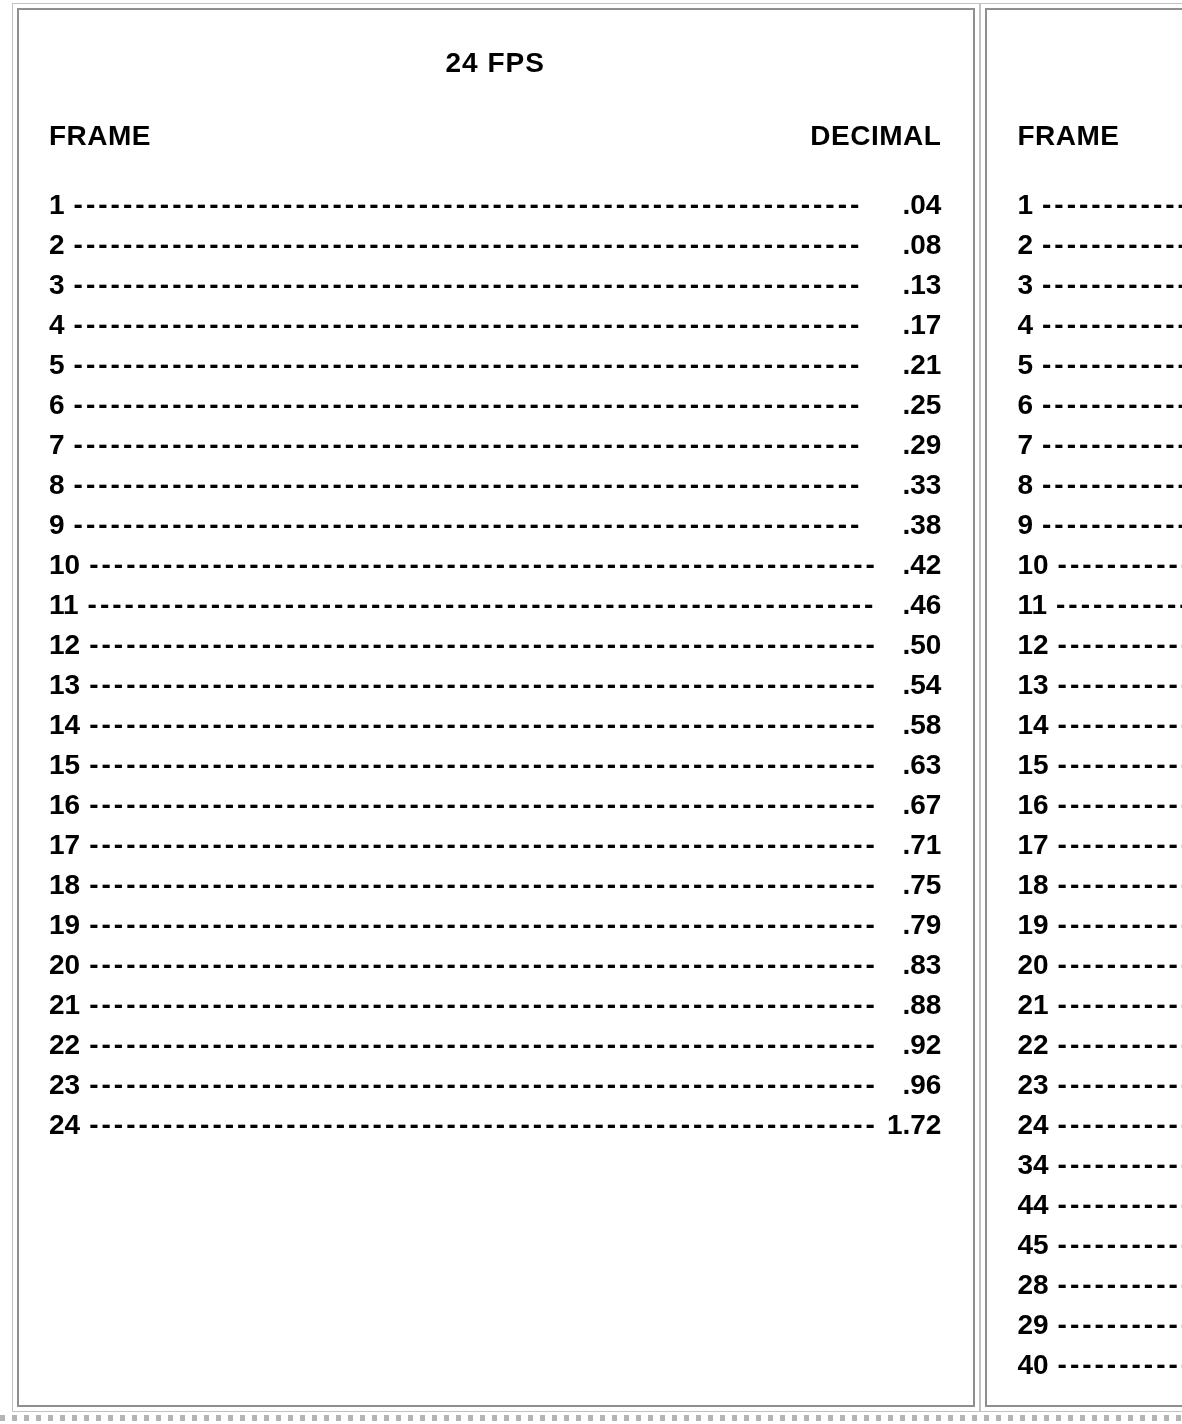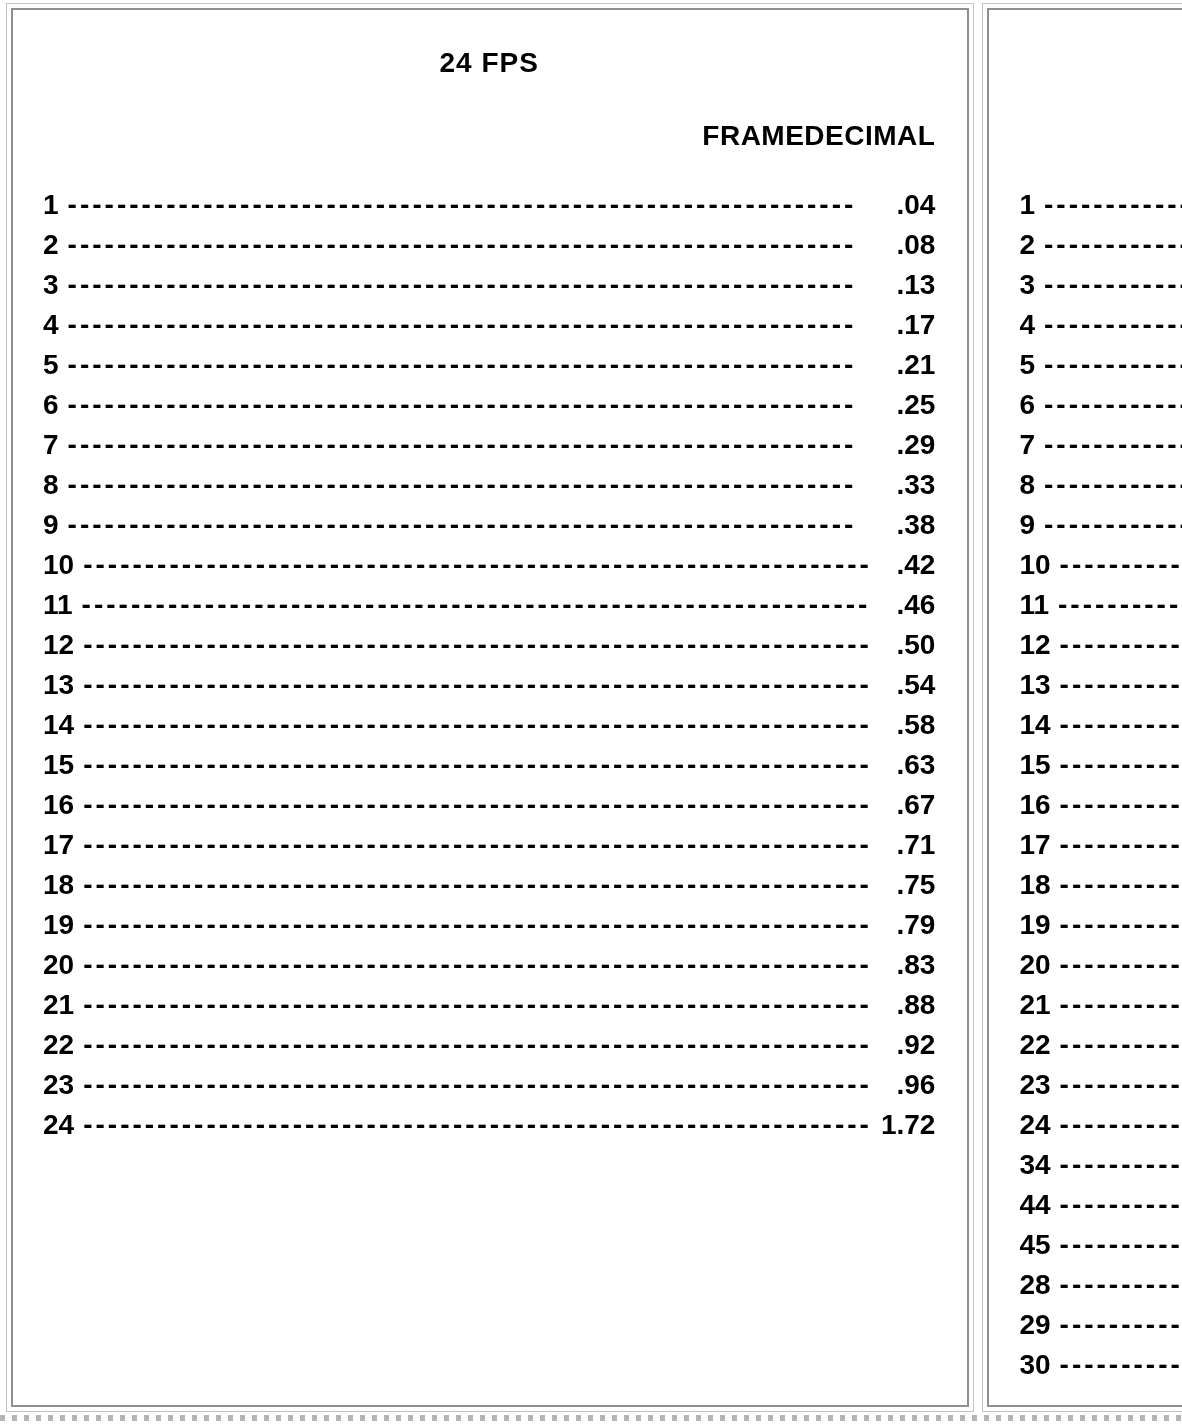--- a/index.html
+++ b/index.html
@@ -15,22 +15,21 @@
     padding: 0;
     width: 1182px;
     height: 1424px;
     background: var(--paper);
     overflow: hidden;
     font-family: "Liberation Sans", "DejaVu Sans", sans-serif;
     color: var(--text);
   }
   .wrap {
     display: flex;
-    gap: 8px;
-    padding: 3px 2px 0 6px;
+    padding: 3px 2px 0 12px;
     height: 1412px;
   }
   .panel {
     flex: 1;
     border: 1px solid var(--outer);
     padding: 4px;
     background: var(--paper);
   }
   .panel-inner {
     border: 2px solid var(--inner);
@@ -41,21 +40,21 @@
   .title {
     text-align: center;
     font-size: 28px;
     font-weight: bold;
     line-height: 34px;
     margin-top: 36px;
     letter-spacing: 1px;
   }
   .hdr {
     display: flex;
-    justify-content: flex-end;
+    justify-content: space-between;
     margin-top: 36px;
     font-size: 28px;
     font-weight: bold;
     line-height: 40px;
     letter-spacing: 0.5px;
   }
   .rows { margin-top: 29px; }
   .row {
     display: flex;
     align-items: baseline;
@@ -337,21 +336,21 @@
           </div>
           <div class="row">
             <span class="num">28</span>
             <span class="dashes">----------------------------------------------------------------</span>
           </div>
           <div class="row">
             <span class="num">29</span>
             <span class="dashes">----------------------------------------------------------------</span>
           </div>
           <div class="row">
-            <span class="num">30</span>
+            <span class="num">40</span>
             <span class="dashes">----------------------------------------------------------------</span>
           </div>
         </div>
     </div>
   </div>
 
 </div>
 
 <div class="bottom-dots"></div>
 

